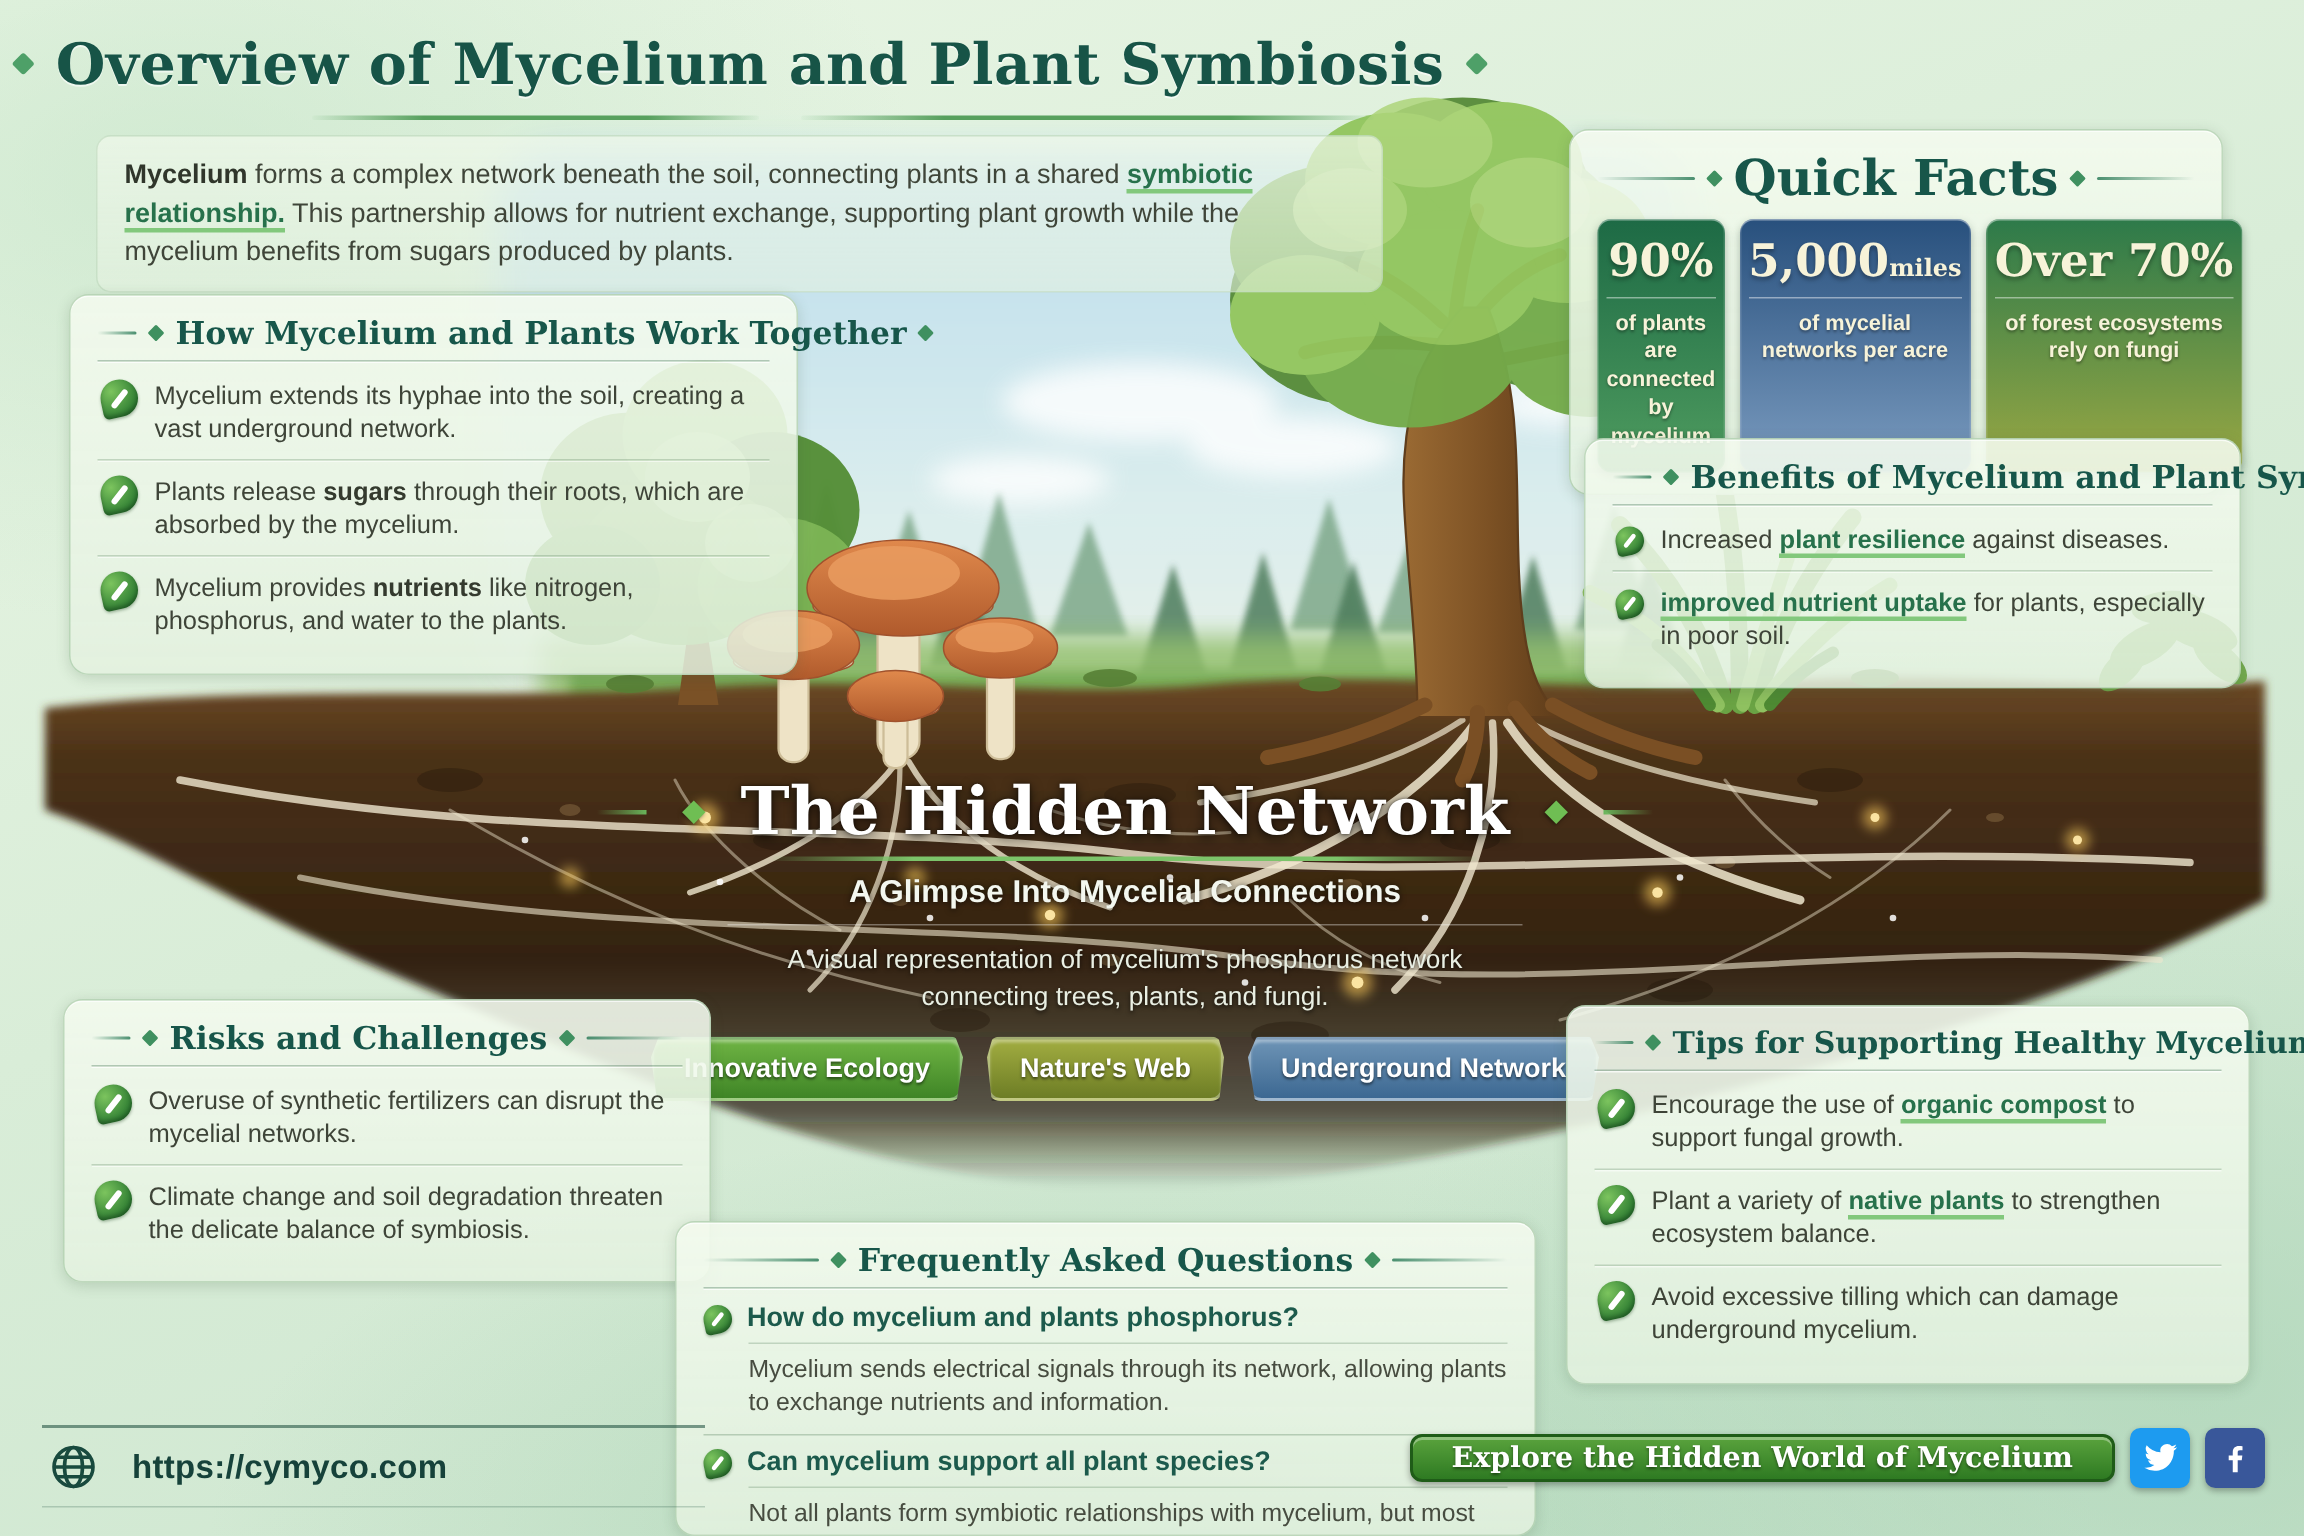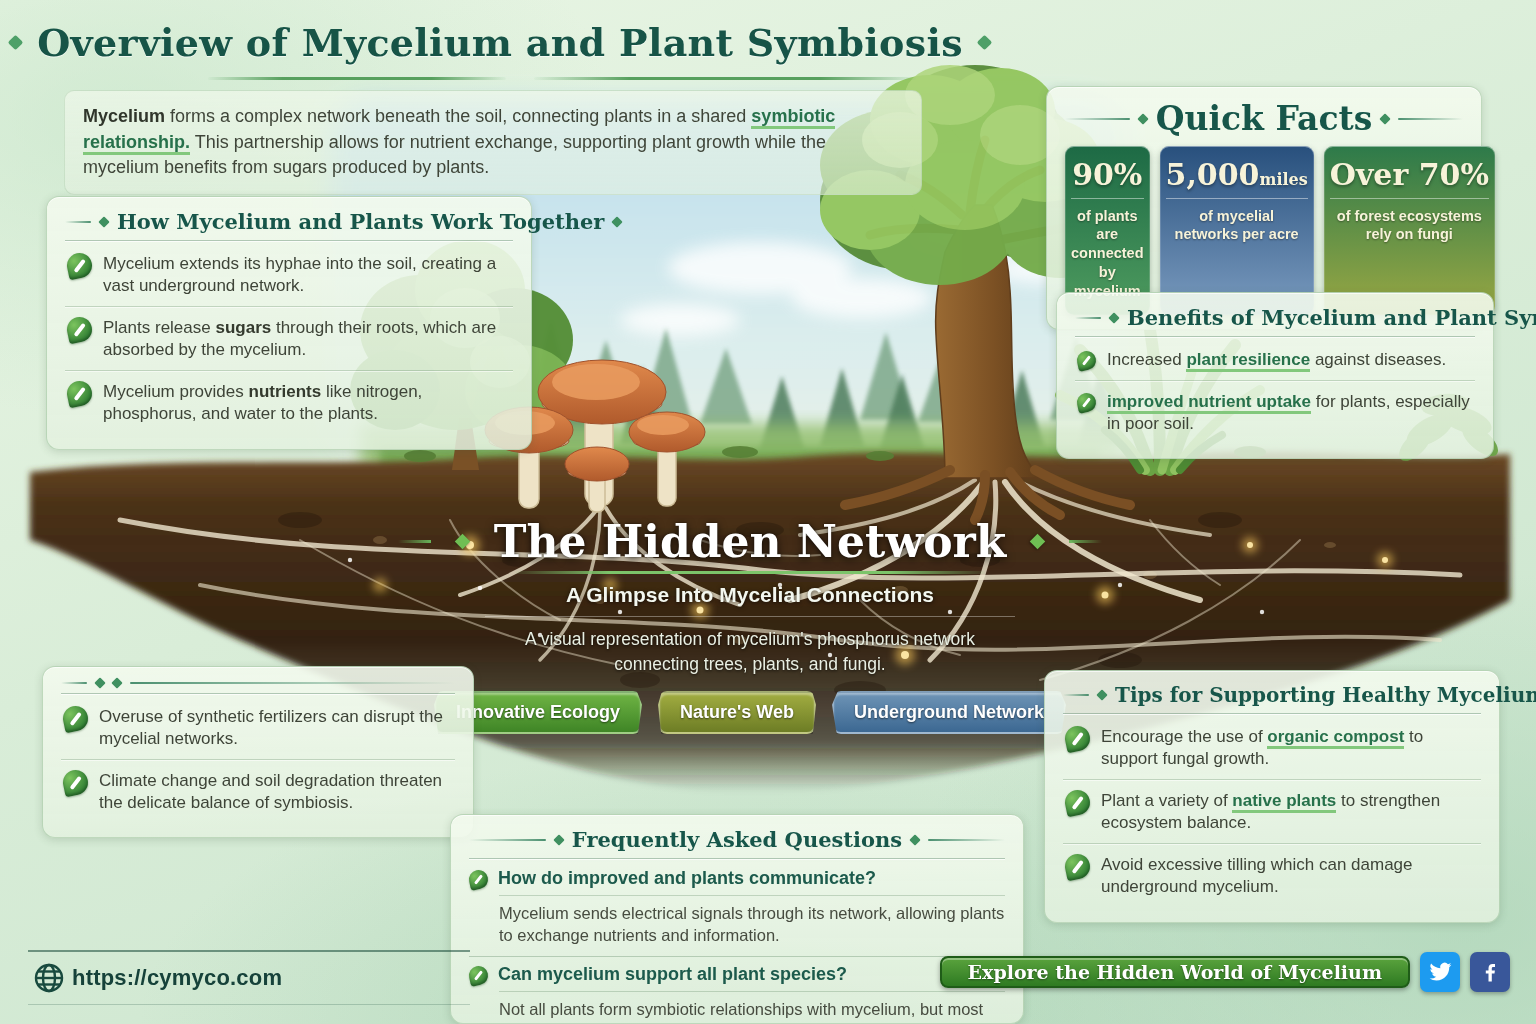--- a/index.html
+++ b/index.html
@@ -62,21 +62,21 @@
     text-shadow:0 2px 3px rgba(0,0,0,.35); padding-bottom:7px; border-bottom:1px solid rgba(255,255,255,.45); margin-bottom:8px; white-space:nowrap; }
   .qf-val .unit { font-size:16px; }
   .qf-label { font-size:14.5px; font-weight:700; line-height:1.3; text-shadow:0 1px 2px rgba(0,0,0,.4); }
   .qf-green { background:linear-gradient(180deg,#1d6a45,#4f9c5f); }
   .qf-blue  { background:linear-gradient(180deg,#28507d,#7b9cc0); }
   .qf-olive { background:linear-gradient(180deg,#2d7a4a,#9aa843),
     radial-gradient(ellipse at 50% 100%, rgba(30,50,20,.5), transparent 60%); }
 
   
   .hidden-net { position:absolute; left:398px; top:516px; width:704px; z-index:4; text-align:center; }
-  .hn-title-row { display:flex; align-items:center; justify-content:center; gap:26px; }
+  .hn-title-row { display:flex; align-items:center; justify-content:flex-end; gap:26px; }
   .hn-line { height:3px; width:66px; background:linear-gradient(90deg, rgba(120,200,120,0), #69b45a); }
   .hn-line.r { background:linear-gradient(90deg,#69b45a, rgba(120,200,120,0)); }
   .hn-dia { width:11px; height:11px; background:#6fbe53; transform:rotate(45deg); flex:none; box-shadow:0 1px 3px rgba(0,0,0,.5); }
   .hidden-net h2 { font-family:"DejaVu Serif",serif; font-size:44px; font-weight:700; color:#fff; white-space:nowrap;
     text-shadow:0 2px 8px rgba(0,0,0,.7), 0 0 2px rgba(0,0,0,.55); }
   .hn-underline { height:3px; width:470px; margin:4px auto 9px; border-radius:2px;
     background:linear-gradient(90deg, rgba(130,210,130,.05), #7cc46a 20%, #7cc46a 80%, rgba(130,210,130,.05)); }
   .hidden-net h3 { font-size:21px; font-weight:700; color:#f3f7ef; text-shadow:0 1px 4px rgba(0,0,0,.7); }
   .hn-rule { height:1px; width:530px; margin:9px auto 10px; background:rgba(255,255,255,.35); }
   .hn-desc { font-size:17.5px; color:#e9efe3; text-shadow:0 1px 3px rgba(0,0,0,.7); line-height:1.4; width:470px; margin:0 auto; }
@@ -92,21 +92,21 @@
   .faq { height:210px; }
   .qa .qrow { display:flex; gap:10px; align-items:flex-start; padding:7px 0 6px; }
   .qa .qtext { font-size:18px; font-weight:700; color:#1c5a4c; }
   .qa .atext { font-size:16.5px; color:#474c40; line-height:1.33; margin-left:30px; padding:7px 0 9px;
     border-top:1px solid rgba(95,135,100,.3); }
   .qa + .qa { border-top:1px solid rgba(95,135,100,.35); }
 
   
   .footer-left { position:absolute; left:28px; top:950px; width:442px; z-index:5;
     border-top:2px solid rgba(25,75,58,.55); border-bottom:1px solid rgba(25,75,58,.22);
-    padding:9px 4px 9px; display:flex; align-items:center; gap:6px; cursor:pointer; }
+    padding:9px 4px 9px; display:flex; align-items:center; gap:22px; cursor:pointer; }
   .footer-left .url { font-size:22px; font-weight:600; color:#16423a; letter-spacing:.2px; }
   .footer-right { position:absolute; right:26px; top:952px; z-index:5; display:flex; align-items:center; gap:10px; }
   .cta { height:32px; padding:0 26px; border-radius:8px; border:2px solid #1f5c18; cursor:pointer;
     background:linear-gradient(180deg,#5aa33d,#2e7a22); color:#fff; font-family:"DejaVu Serif",serif; font-weight:700; font-size:19px;
     text-shadow:0 1px 2px rgba(0,0,0,.45); box-shadow:inset 0 2px 0 rgba(255,255,255,.35), 0 2px 5px rgba(0,0,0,.35); white-space:nowrap; }
   .social { width:40px; height:40px; border-radius:7px; display:flex; align-items:center; justify-content:center;
     box-shadow:0 2px 4px rgba(0,0,0,.3); cursor:pointer; }
   .social.tw { background:#1d9bf0; } .social.fb { background:#39579a; }
 
   
@@ -456,20 +456,21 @@
       <span class="badge green">Innovative Ecology</span>
       <span class="badge olive">Nature's Web</span>
       <span class="badge blue">Underground Network</span>
     </div>
   </div>
 
   <section class="panel risks">
     <div class="phead">
       <span class="line l stub"></span>
         <span class="dia"></span>
+      <h2>Risks and Challenges</h2>
       <span class="dia"></span>
         <span class="line r grow"></span>
     </div>
     <div class="prule"></div>
     <div class="item">
       <span class="bullet"></span>
       <span class="itext">Overuse of synthetic fertilizers can disrupt the mycelial networks.</span>
     </div>
     <div class="item">
       <span class="bullet"></span>
@@ -482,21 +483,21 @@
       <span class="line l grow"></span>
         <span class="dia"></span>
       <h2>Frequently Asked Questions</h2>
       <span class="dia"></span>
         <span class="line r grow"></span>
     </div>
     <div class="prule"></div>
     <div class="qa">
       <div class="qrow">
         <span class="bullet sm"></span>
-        <span class="qtext">How do improved and plants communicate?</span>
+        <span class="qtext">How do mycelium and plants phosphorus?</span>
       </div>
       <div class="atext"><span>Mycelium sends electrical signals through its network, allowing plants to exchange nutrients and information.</span><b></b></div>
     </div>
     <div class="qa">
       <div class="qrow">
         <span class="bullet sm"></span>
         <span class="qtext">Can mycelium support all plant species?</span>
       </div>
       <div class="atext"><span>Not all plants form symbiotic relationships with mycelium, but most plants benefit from some form of </span><b>mycorrhizal fungi.</b></div>
     </div>

